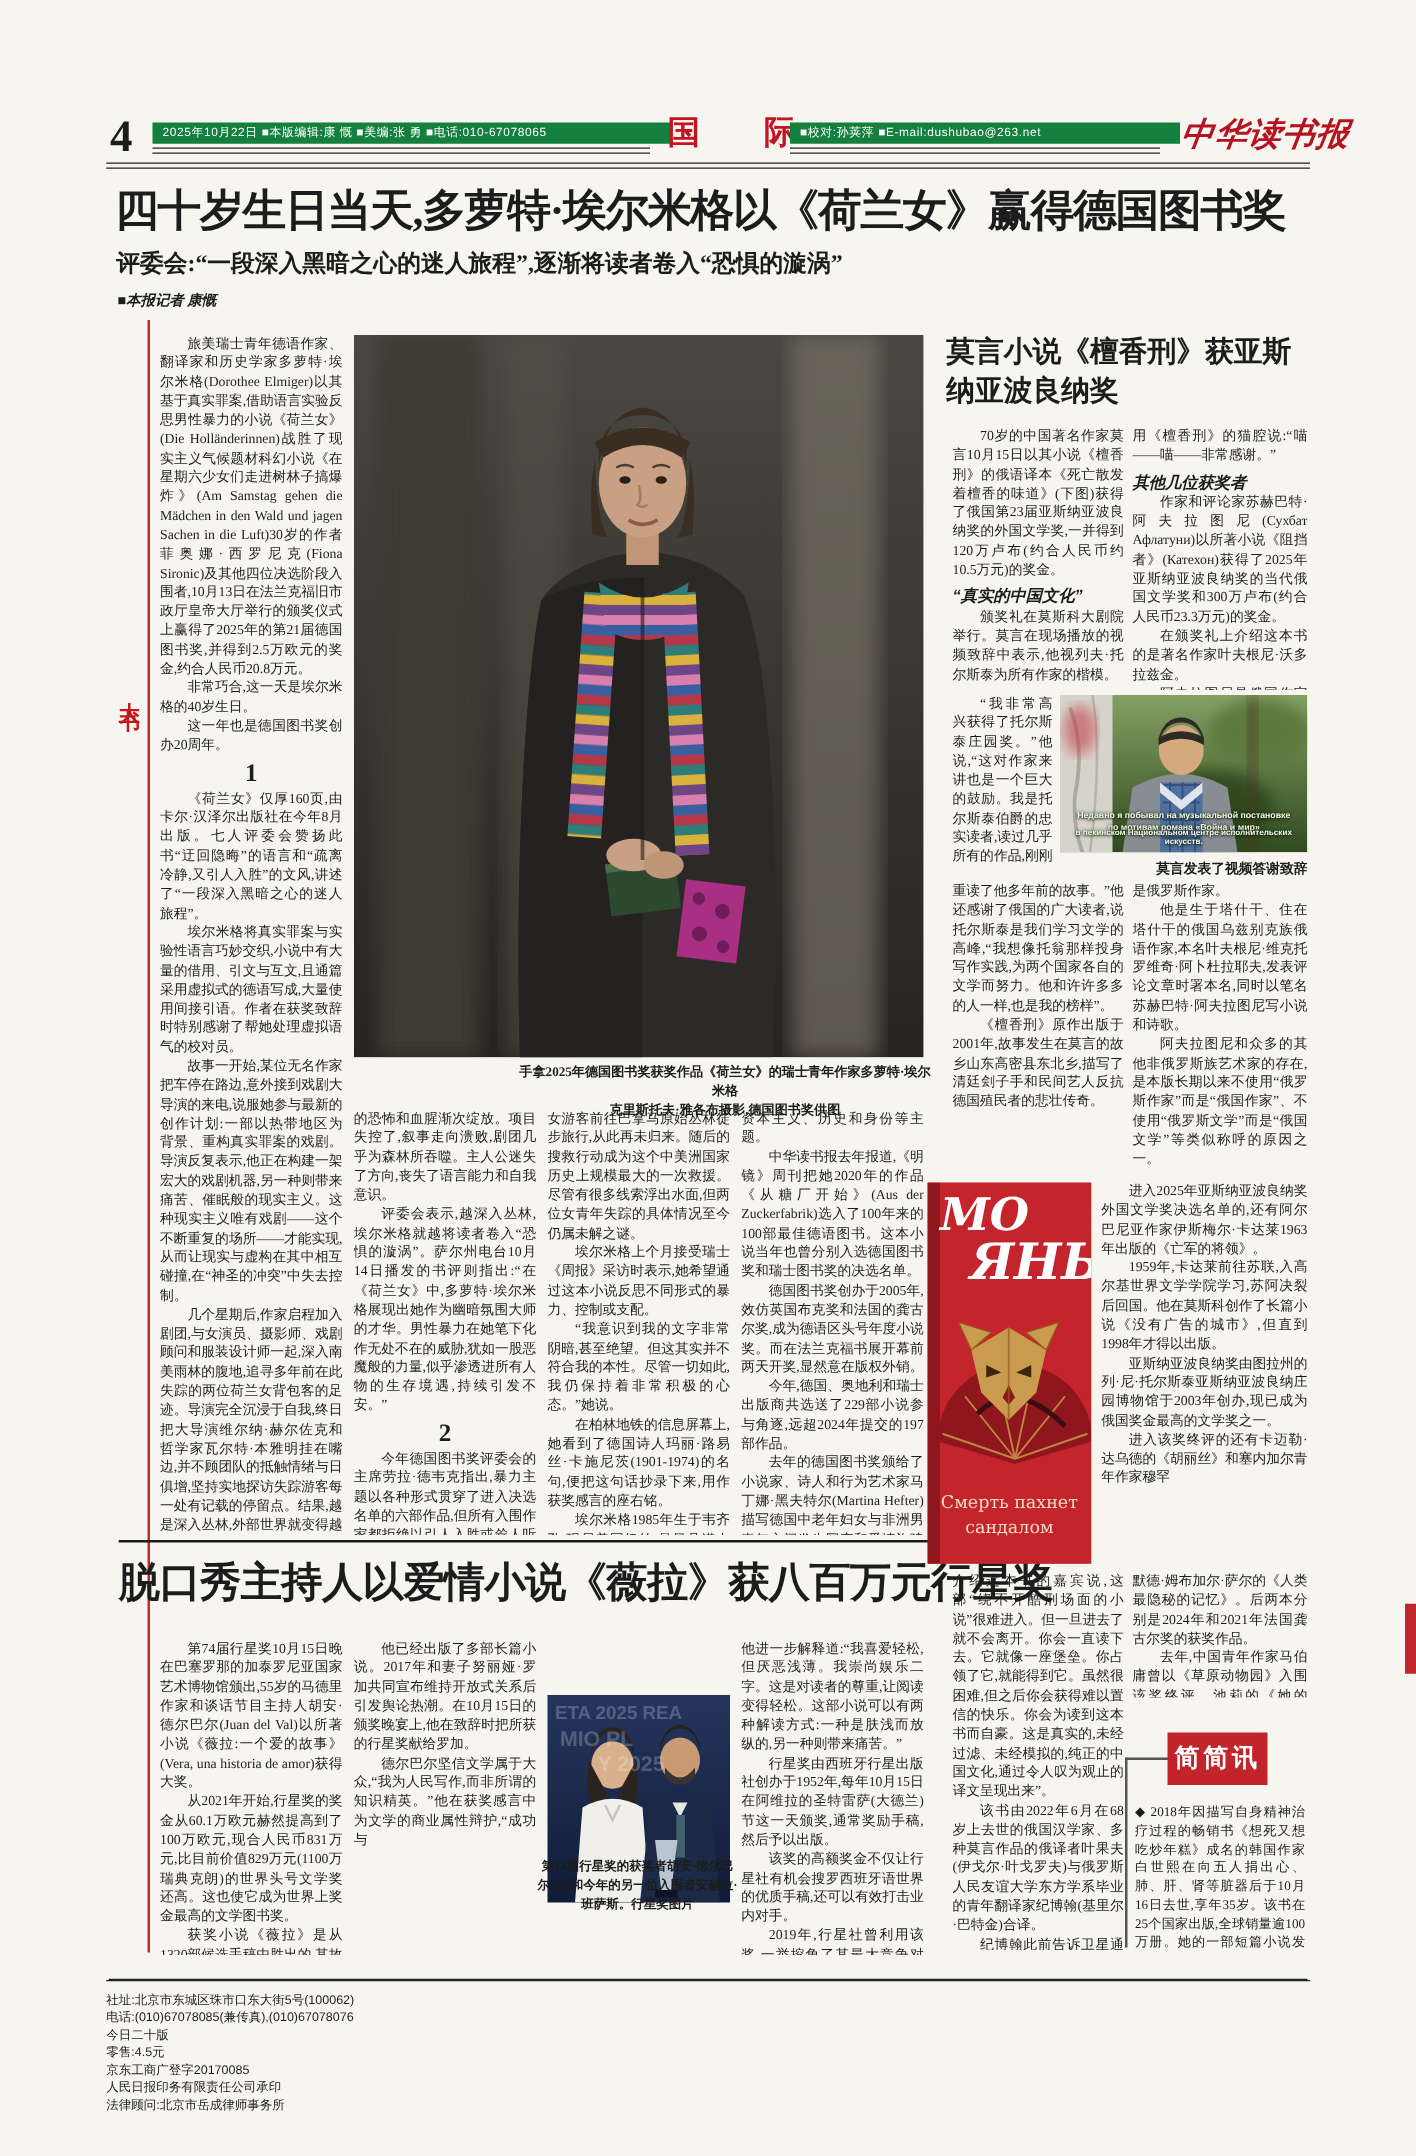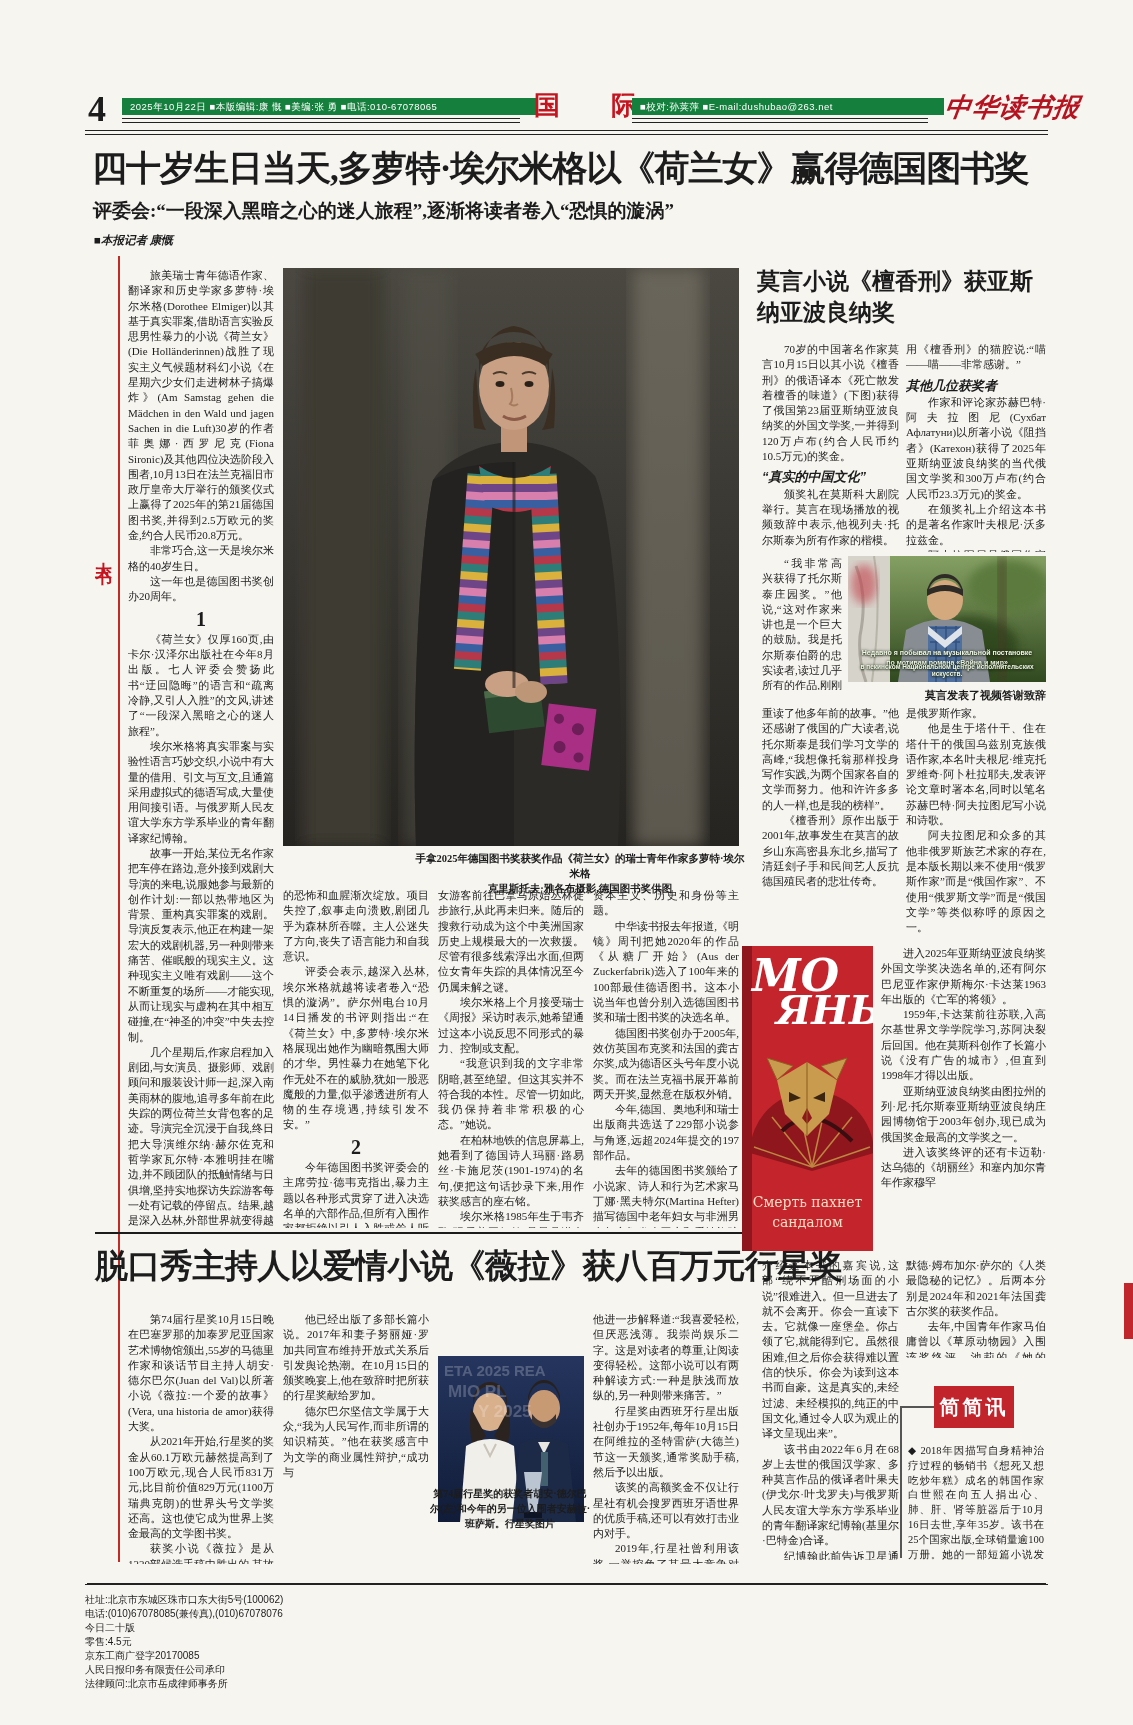--- a/index.html
+++ b/index.html
@@ -73,21 +73,21 @@
 
   <div class="abs redline" style="left:118px;top:256px;width:2px;height:1306px;"></div>
   <div class="abs vlabel" style="left:92px;top:548px;">大书</div>
 
   <div class="col" style="left:128px;top:268px;width:146px;height:958px;">
       <p>旅美瑞士青年德语作家、翻译家和历史学家多萝特·埃尔米格(Dorothee Elmiger)以其基于真实罪案,借助语言实验反思男性暴力的小说《荷兰女》(Die Holländerinnen)战胜了现实主义气候题材科幻小说《在星期六少女们走进树林子搞爆炸》(Am Samstag gehen die Mädchen in den Wald und jagen Sachen in die Luft)30岁的作者菲奥娜·西罗尼克(Fiona Sironic)及其他四位决选阶段入围者,10月13日在法兰克福旧市政厅皇帝大厅举行的颁奖仪式上赢得了2025年的第21届德国图书奖,并得到2.5万欧元的奖金,约合人民币20.8万元。</p>
       <p>非常巧合,这一天是埃尔米格的40岁生日。</p>
       <p>这一年也是德国图书奖创办20周年。</p>
       <p class="num">1</p>
       <p>《荷兰女》仅厚160页,由卡尔·汉泽尔出版社在今年8月出版。七人评委会赞扬此书“迂回隐晦”的语言和“疏离冷静,又引人入胜”的文风,讲述了“一段深入黑暗之心的迷人旅程”。</p>
-      <p>埃尔米格将真实罪案与实验性语言巧妙交织,小说中有大量的借用、引文与互文,且通篇采用虚拟式的德语写成,大量使用间接引语。与俄罗斯人民友谊大学东方学系毕业的青年翻译家纪博翰。</p>
+      <p>埃尔米格将真实罪案与实验性语言巧妙交织,小说中有大量的借用、引文与互文,且通篇采用虚拟式的德语写成,大量使用间接引语。作者在获奖致辞时特别感谢了帮她处理虚拟语气的校对员。</p>
       <p>故事一开始,某位无名作家把车停在路边,意外接到戏剧大导演的来电,说服她参与最新的创作计划:一部以热带地区为背景、重构真实罪案的戏剧。导演反复表示,他正在构建一架宏大的戏剧机器,另一种则带来痛苦、催眠般的现实主义。这种现实主义唯有戏剧——这个不断重复的场所——才能实现,从而让现实与虚构在其中相互碰撞,在“神圣的冲突”中失去控制。</p>
       <p>几个星期后,作家启程加入剧团,与女演员、摄影师、戏剧顾问和服装设计师一起,深入南美雨林的腹地,追寻多年前在此失踪的两位荷兰女背包客的足迹。导演完全沉浸于自我,终日把大导演维尔纳·赫尔佐克和哲学家瓦尔特·本雅明挂在嘴边,并不顾团队的抵触情绪与日俱增,坚持实地探访失踪游客每一处有记载的停留点。结果,越是深入丛林,外部世界就变得越发险恶。尤其是夜晚,原始森林“充斥着巨大甚至地狱般的喧嚣,从四面八方涌向她们,那是沸腾森林的噪音,万物在其中生存、尖叫和死亡”。</p>
     </div>
   <div class="col" style="left:283px;top:888px;width:146px;height:340px;">
       <p class="noind">的恐怖和血腥渐次绽放。项目失控了,叙事走向溃败,剧团几乎为森林所吞噬。主人公迷失了方向,丧失了语言能力和自我意识。</p>
       <p>评委会表示,越深入丛林,埃尔米格就越将读者卷入“恐惧的漩涡”。萨尔州电台10月14日播发的书评则指出:“在《荷兰女》中,多萝特·埃尔米格展现出她作为幽暗氛围大师的才华。男性暴力在她笔下化作无处不在的威胁,犹如一股恶魔般的力量,似乎渗透进所有人物的生存境遇,持续引发不安。”</p>
       <p class="num">2</p>
       <p>今年德国图书奖评委会的主席劳拉·德韦克指出,暴力主题以各种形式贯穿了进入决选名单的六部作品,但所有入围作家都拒绝以引人入胜或耸人听闻来描绘暴力。</p>
     </div>
   <div class="col" style="left:438px;top:888px;width:146px;height:340px;">
@@ -318,21 +318,21 @@
       <g transform="translate(65,150)">
         <path d="M0,-34 L30,-16 L22,18 L0,40 L-22,18 L-30,-16 Z" fill="#c89b4e"></path>
         <path d="M-30,-16 L-40,-38 L-14,-30 Z" fill="#c89b4e" stroke="#8e5f22" stroke-width="1"></path>
         <path d="M30,-16 L40,-38 L14,-30 Z" fill="#c89b4e" stroke="#8e5f22" stroke-width="1"></path>
         <path d="M-18,-4 L-6,2 L-18,6 Z" fill="#3a2410"></path>
         <path d="M18,-4 L6,2 L18,6 Z" fill="#3a2410"></path>
         <path d="M0,12 L5,22 L0,28 L-5,22 Z" fill="#8e161c"></path>
         <path d="M0,-34 L0,40" stroke="#8e5f22" stroke-width="1.5" opacity=".7"></path>
       </g>
     </svg>
-    <div class="t1" style="left:10px;top:8px;font-size:44px;">МО</div>
+    <div class="t1" style="left:10px;top:8px;font-size:36px;">МО</div>
     <div class="t2" style="left:34px;top:44px;font-size:40px;">ЯНЬ</div>
     <div class="t3" style="top:248px;font-size:14px;">Смерть пахнет</div>
     <div class="t3" style="top:268px;font-size:14px;">сандалом</div>
   </div>
 
   <div class="abs" style="left:898px;top:1386px;width:150px;height:178px;">
     <div class="abs briefline" style="left:2px;top:20px;width:2px;height:152px;"></div>
     <div class="abs briefline" style="left:2px;top:20px;width:36px;height:2px;"></div>
     <div class="abs brieftitle" style="left:36px;top:0;width:80px;height:42px;line-height:42px;">简简讯</div>
     <div class="col" style="left:10px;top:58px;width:136px;height:118px;font-size:10.5px;line-height:14.8px;">

